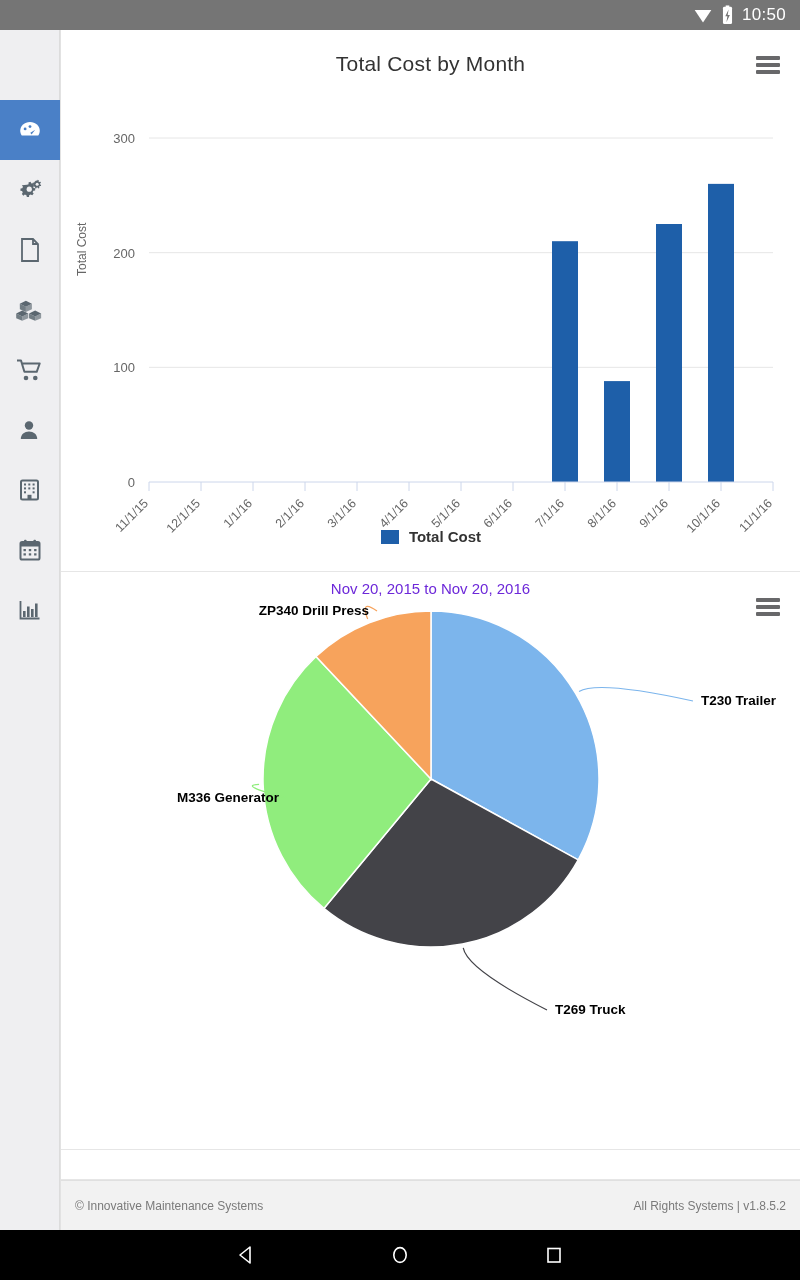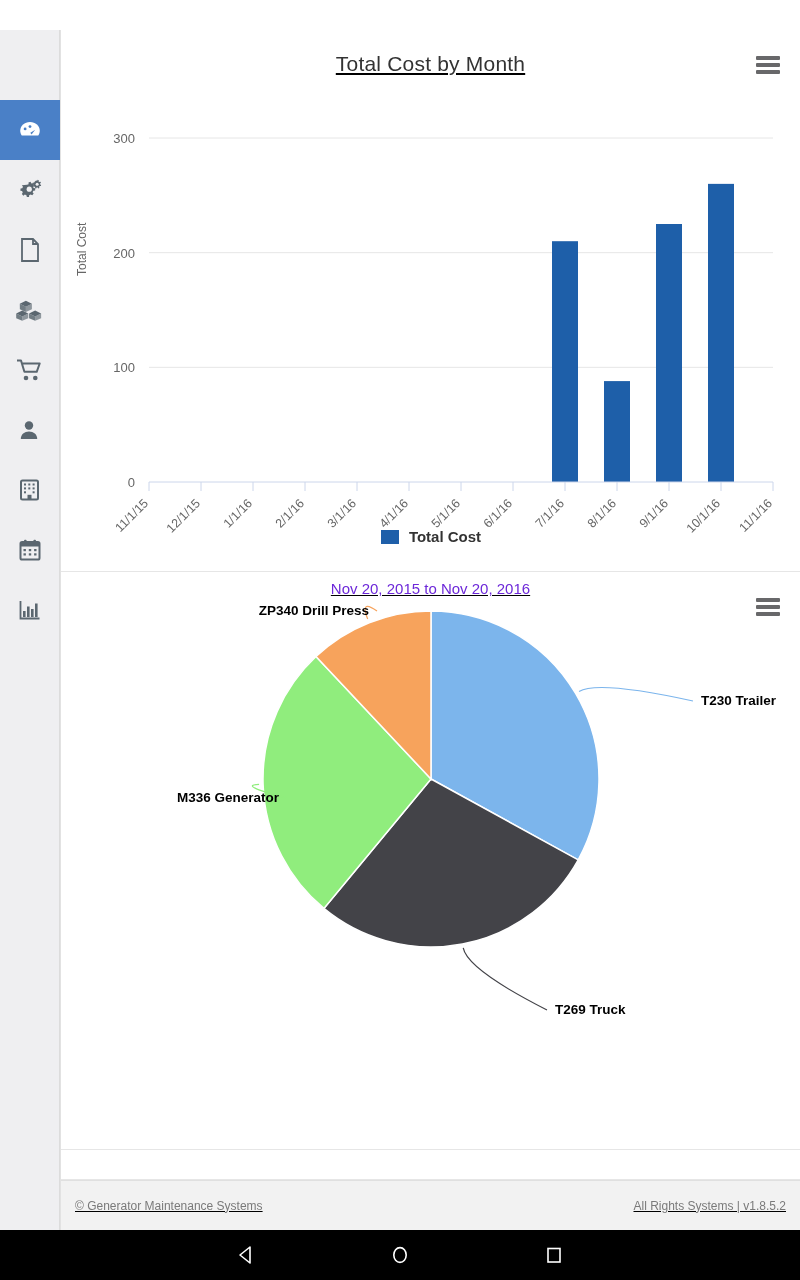--- a/index.html
+++ b/index.html
@@ -24,21 +24,21 @@
   
   .navbar {
     position:absolute; left:0; bottom:0; width:800px; height:50px;
     background:#000; display:flex; align-items:center; justify-content:center; gap:120px;
   }
   .navbtn { width:34px; height:34px; display:flex; align-items:center; justify-content:center; }
 
   
   .viewport {
     position:absolute; top:30px; left:0; width:800px; height:1200px;
-    background:#f0f0f0; display:flex;text-decoration:underline;
+    background:#f0f0f0; display:flex;
   }
   .sidebar {
     width:60px; height:1200px; background:#efeff1;
     border-right:1px solid #dcdcdc;
     padding-top:70px; display:flex; flex-direction:column; align-items:center;
   }
   .side-item {
     width:60px; height:60px; display:flex; align-items:center; justify-content:center;
     color:#5b6770;
   }
@@ -92,20 +92,31 @@
     height:50px; background:#f2f2f2; border-top:1px solid #e0e0e0;
     display:flex; align-items:center; justify-content:space-between;
     padding:0 14px; font-size:12px; color:#7a7a7a;
   }
 </style>
 </head>
 <body>
 
 <div id="app">
 
+  <div class="statusbar">
+    <svg class="wifi-ico" viewBox="0 0 24 24">
+      <path d="M2 6 L22 6 L12 21 Z" fill="#ffffff"></path>
+    </svg>
+    <svg class="batt-ico" viewBox="0 0 12 22">
+      <rect x="1" y="2" width="10" height="19" rx="1.5" fill="#ffffff"></rect>
+      <rect x="4" y="0.5" width="4" height="2" fill="#ffffff"></rect>
+      <path d="M7.2 5 L3.6 12.5 L5.9 12.5 L4.8 19 L8.6 11 L6.2 11 Z" fill="#757575"></path>
+    </svg>
+    <span class="clock">10:50</span>
+  </div>
 
   <div class="viewport">
 
     <div class="sidebar">
 
       <div class="side-item active">
         <svg width="26" height="26" viewBox="0 0 24 24">
           <path d="M12 4.5c-5 0-9 3.6-9 8.1 0 1.6.5 3.1 1.4 4.4h15.2c.9-1.3 1.4-2.8 1.4-4.4 0-4.5-4-8.1-9-8.1z" fill="currentColor"></path>
           <circle cx="7.5" cy="11" r="1.3" fill="#4a80c7"></circle>
           <circle cx="12" cy="8.8" r="1.3" fill="#4a80c7"></circle>
@@ -287,21 +298,21 @@
                 <text x="218" y="205" text-anchor="end" font-size="13.5" font-weight="bold" fill="#000" font-family="&quot;Liberation Sans&quot;, sans-serif">M336 Generator</text>
                 <path d="M 306.6825769382354 22.078444427220745 Q 298.5838367791725 1.623361737679204 316 14" fill="none" stroke="#F7A35C" stroke-width="1.2"></path>
                 <text x="308" y="18" text-anchor="end" font-size="13.5" font-weight="bold" fill="#000" font-family="&quot;Liberation Sans&quot;, sans-serif">ZP340 Drill Press</text>
               </svg></div>
         </div>
       </div>
 
       <div class="panel-spacer"></div>
 
       <div class="footer">
-        <span>© Generator Maintenance Systems</span>
+        <span>© Innovative Maintenance Systems</span>
         <span>All Rights Systems | v1.8.5.2</span>
       </div>
 
     </div>
   </div>
 
   <div class="navbar">
     <div class="navbtn">
       <svg width="22" height="22" viewBox="0 0 22 22">
         <path d="M15 3 L5 11 L15 19 Z" fill="none" stroke="#ffffff" stroke-width="1.6" stroke-linejoin="round"></path>

